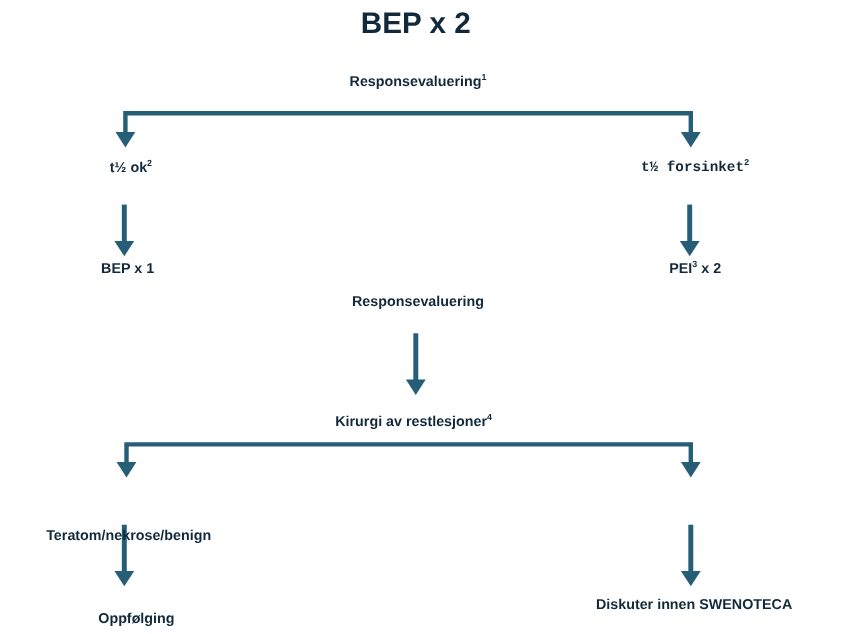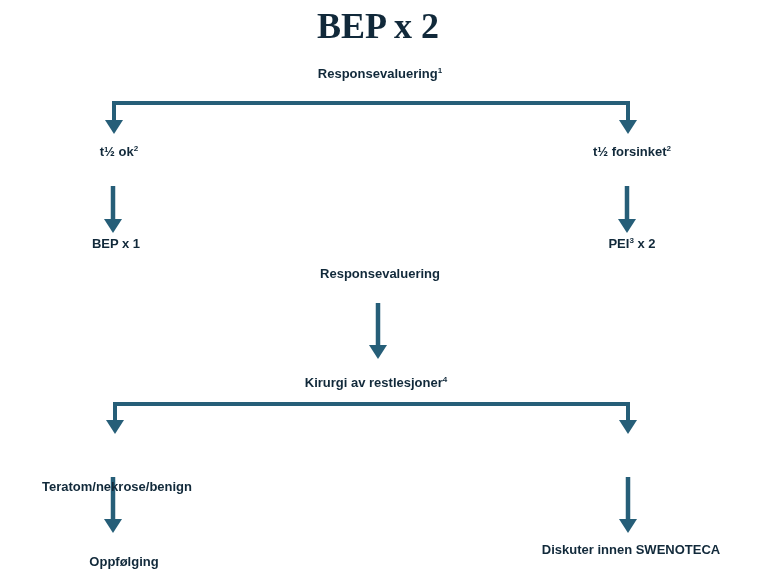--- a/index.html
+++ b/index.html
@@ -24,22 +24,21 @@
     font-size: 13px;
     line-height: 1.15;
     color: #11293A;
     text-align: center;
   }
   .node sup {
     font-size: 0.62em;
     line-height: 0;
   }
   .title-node {
-    font-size: 36px;
-    font-family: Liberation Serif, serif;
+    font-size: 27px;
   }
 </style>
 </head>
 <body>
 
 <div id="canvas">
 
   <svg id="connectors" viewBox="0 0 772 576" xmlns="http://www.w3.org/2000/svg">
 
     <path d="M114 121 V103 H628 V121" fill="none" stroke="#265E78" stroke-width="4"></path>
@@ -71,21 +70,21 @@
   </div>
 
   <div class="node" style="left:380px; top:67px;">
     <span>Responsevaluering</span><sup>1</sup><span></span>
   </div>
 
   <div class="node" style="left:119px; top:145px;">
     <span>t½ ok</span><sup>2</sup><span></span>
   </div>
 
-  <div class="node" style="left:632px; top:145px;">
+  <div class="node" style="left:632px; top:145px;font-family:Liberation Mono, monospace;">
     <span>t½ forsinket</span><sup>2</sup><span></span>
   </div>
 
   <div class="node" style="left:116px; top:237px;">
     <span>BEP x 1</span><sup></sup><span></span>
   </div>
 
   <div class="node" style="left:632px; top:237px;">
     <span>PEI</span><sup>3</sup><span> x 2</span>
   </div>

